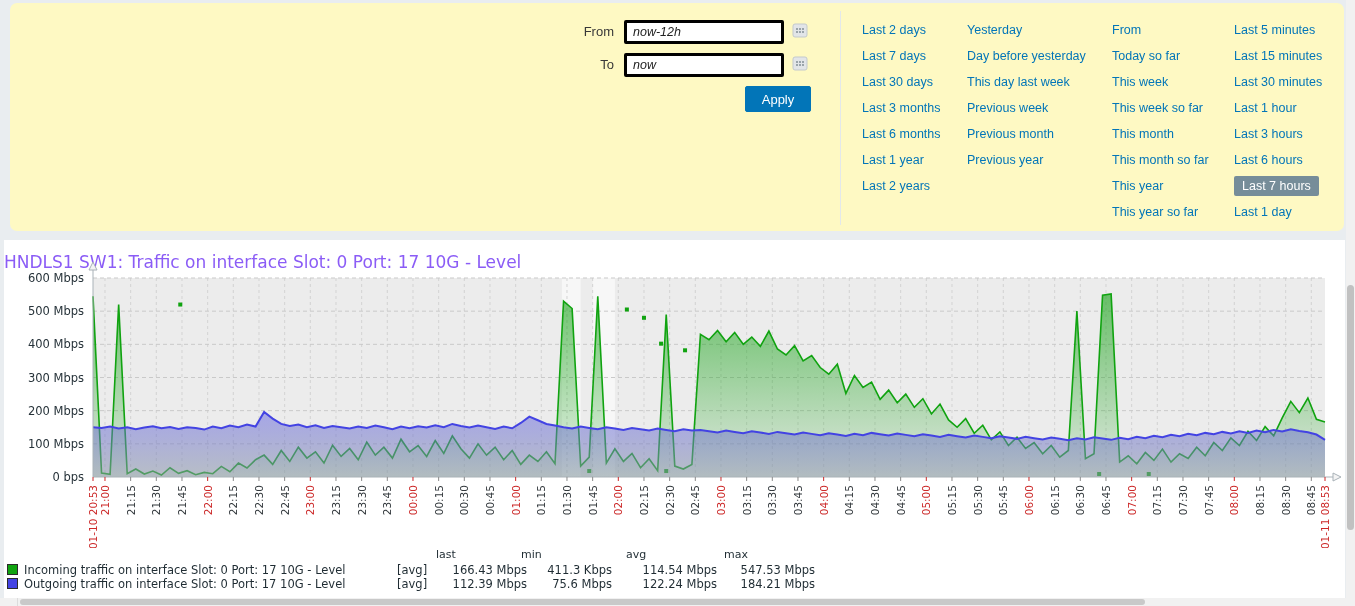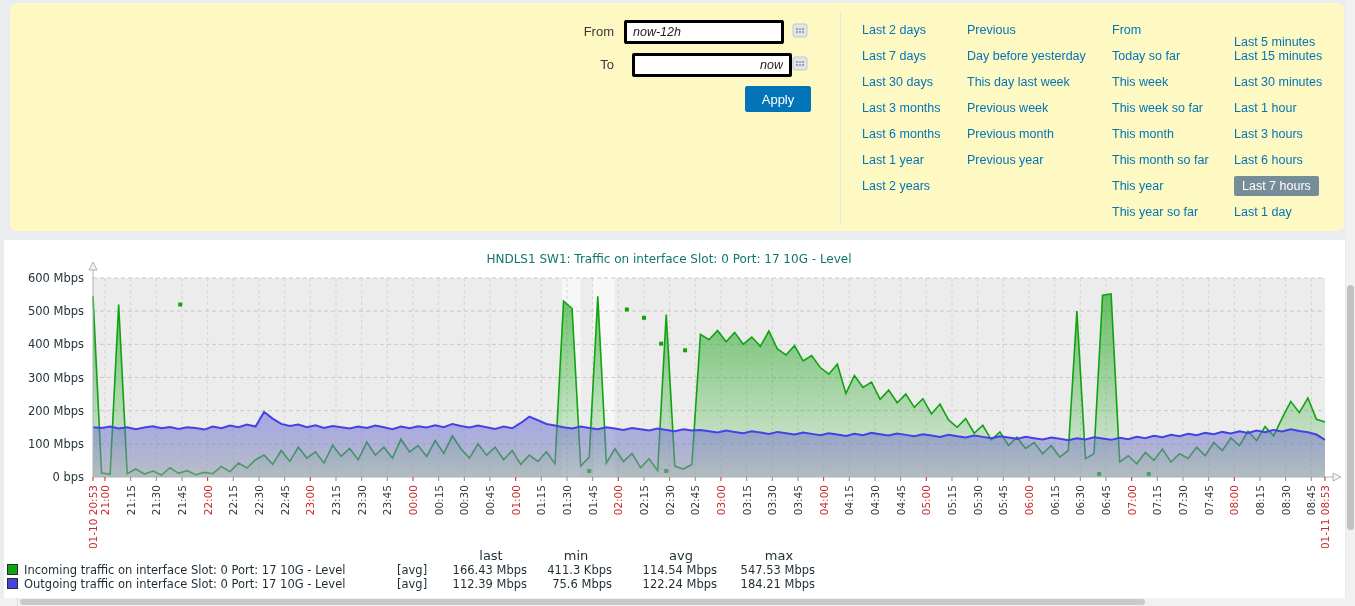--- a/index.html
+++ b/index.html
@@ -14,27 +14,27 @@
                 font-size:12.5px; color:#222; padding:0 6px; font-family:"Liberation Sans",sans-serif; background:#fff;font-style:italic; }
   .cal-btn { position:absolute; width:20px; height:20px; background:transparent; border:none; cursor:pointer; }
   .apply-btn { position:absolute; left:735px; top:83px; width:66px; height:26px; background:#0275b8; color:#fff;
                border:1px solid #0275b8; border-radius:2px; font-size:13px; font-family:"Liberation Sans",sans-serif; cursor:pointer; }
   .divider-v { position:absolute; left:830px; top:8px; width:1px; height:214px; background:#e3e8eb; }
   .qr-link { position:absolute; font-size:12.5px; color:#0275b8; text-decoration:none; white-space:nowrap; cursor:pointer; }
   .qr-link.selected { background:#768d99; color:#ffffff; padding:3px 8px; border-radius:2px; }
 
   
   .panel-graph { position:absolute; left:4px; top:240px; width:1341px; height:360px; background:#ffffff; }
-  .graph-title { position:absolute; left:0; top:12px; width:1330px; text-align:center;
-                 font-family:"DejaVu Sans",sans-serif; font-size:12px; color:#0f766e; }
+  .graph-title { position:absolute; left:0; top:12px; width:1330px; 
+                 font-family:"DejaVu Sans",sans-serif; font-size:17px; color:#8b5cf6; }
   .gsvg { position:absolute; left:0; top:0; }
 
   
   .legend { position:absolute; left:0; top:308px; width:900px; font-family:"DejaVu Sans",sans-serif; color:#1f2c33; }
-  .lg-header { position:absolute; top:0; height:13px; font-size:13px; text-align:center; width:110px; }
+  .lg-header { position:absolute; top:0; height:13px; font-size:11px; width:110px; }
   .lg-row { position:absolute; height:14px; font-size:11.5px; }
   .lg-swatch { position:absolute; left:3px; top:1px; width:11px; height:11px; border:1px solid #2b2b2b; }
   .lg-name { position:absolute; left:20px; top:0; white-space:nowrap; }
   .lg-agg { position:absolute; left:393px; top:0; }
   .lg-val { position:absolute; top:0; width:110px; text-align:right; }
 
   
   .vscroll-track { position:absolute; right:0; top:0; width:9px; height:606px; background:#f1f1f1; }
   .vscroll-thumb { position:absolute; right:1px; top:285px; width:7px; height:245px; background:#c1c1c1; border-radius:4px; }
   .hscroll-track { position:absolute; left:0; bottom:0; width:1346px; height:8px; background:#f1f1f1; }
@@ -57,21 +57,21 @@
             <rect x="10" y="5" width="2" height="2"></rect>
           <rect x="4" y="8" width="2" height="2"></rect>
             <rect x="7" y="8" width="2" height="2"></rect>
             <rect x="10" y="8" width="2" height="2"></rect>
         </g>
       </svg>
     </button>
   </div>
   <div class="form-row" style="left:550px; top:50px; width:260px;">
     <span class="form-label" style="left:14px;">To</span>
-    <input class="form-input" style="left: 72px; text-align: right;" value="now">
+    <input class="form-input" style="left: 64px;" value="now">
     <button class="cal-btn" style="left:230px; top:2px;">
       <svg width="16" height="15" viewBox="0 0 16 15">
         <rect x="1" y="1" width="14" height="13" rx="2" fill="#e2e5e8" stroke="#c3c9cd"></rect>
         <g fill="#9aa4aa">
           <rect x="4" y="5" width="2" height="2"></rect>
             <rect x="7" y="5" width="2" height="2"></rect>
             <rect x="10" y="5" width="2" height="2"></rect>
           <rect x="4" y="8" width="2" height="2"></rect>
             <rect x="7" y="8" width="2" height="2"></rect>
             <rect x="10" y="8" width="2" height="2"></rect>
@@ -82,35 +82,35 @@
   <button class="apply-btn">Apply</button>
   <div class="divider-v"></div>
   <div id="quick-ranges">
       <a class="qr-link" style="left: 852px; top: 20px;">Last 2 days</a>
       <a class="qr-link" style="left: 852px; top: 46px;">Last 7 days</a>
       <a class="qr-link" style="left: 852px; top: 72px;">Last 30 days</a>
       <a class="qr-link" style="left: 852px; top: 98px;">Last 3 months</a>
       <a class="qr-link" style="left: 852px; top: 124px;">Last 6 months</a>
       <a class="qr-link" style="left: 852px; top: 150px;">Last 1 year</a>
       <a class="qr-link" style="left: 852px; top: 176px;">Last 2 years</a>
-      <a class="qr-link" style="left: 957px; top: 20px;">Previous</a>
+      <a class="qr-link" style="left: 957px; top: 20px;">Yesterday</a>
       <a class="qr-link" style="left: 957px; top: 46px;">Day before yesterday</a>
       <a class="qr-link" style="left: 957px; top: 72px;">This day last week</a>
       <a class="qr-link" style="left: 957px; top: 98px;">Previous week</a>
       <a class="qr-link" style="left: 957px; top: 124px;">Previous month</a>
       <a class="qr-link" style="left: 957px; top: 150px;">Previous year</a>
       <a class="qr-link" style="left: 1102px; top: 20px;">From</a>
       <a class="qr-link" style="left: 1102px; top: 46px;">Today so far</a>
       <a class="qr-link" style="left: 1102px; top: 72px;">This week</a>
       <a class="qr-link" style="left: 1102px; top: 98px; text-align: right;">This week so far</a>
       <a class="qr-link" style="left: 1102px; top: 124px;">This month</a>
       <a class="qr-link" style="left: 1102px; top: 150px;">This month so far</a>
       <a class="qr-link" style="left: 1102px; top: 176px;">This year</a>
       <a class="qr-link" style="left: 1102px; top: 202px;">This year so far</a>
-      <a class="qr-link" style="left: 1224px; top: 20px; margin-top: 12px;">Last 5 minutes</a>
+      <a class="qr-link" style="left: 1224px; top: 20px;">Last 5 minutes</a>
       <a class="qr-link" style="left: 1224px; top: 46px;">Last 15 minutes</a>
       <a class="qr-link" style="left: 1224px; top: 72px;">Last 30 minutes</a>
       <a class="qr-link" style="left: 1224px; top: 98px;">Last 1 hour</a>
       <a class="qr-link" style="left: 1224px; top: 124px;">Last 3 hours</a>
       <a class="qr-link" style="left: 1224px; top: 150px;">Last 6 hours</a>
       <a class="qr-link selected" style="left: 1224px; top: 173px;">Last 7 hours</a>
       <a class="qr-link" style="left: 1224px; top: 202px;">Last 1 day</a>
     </div>
 </div>
 

